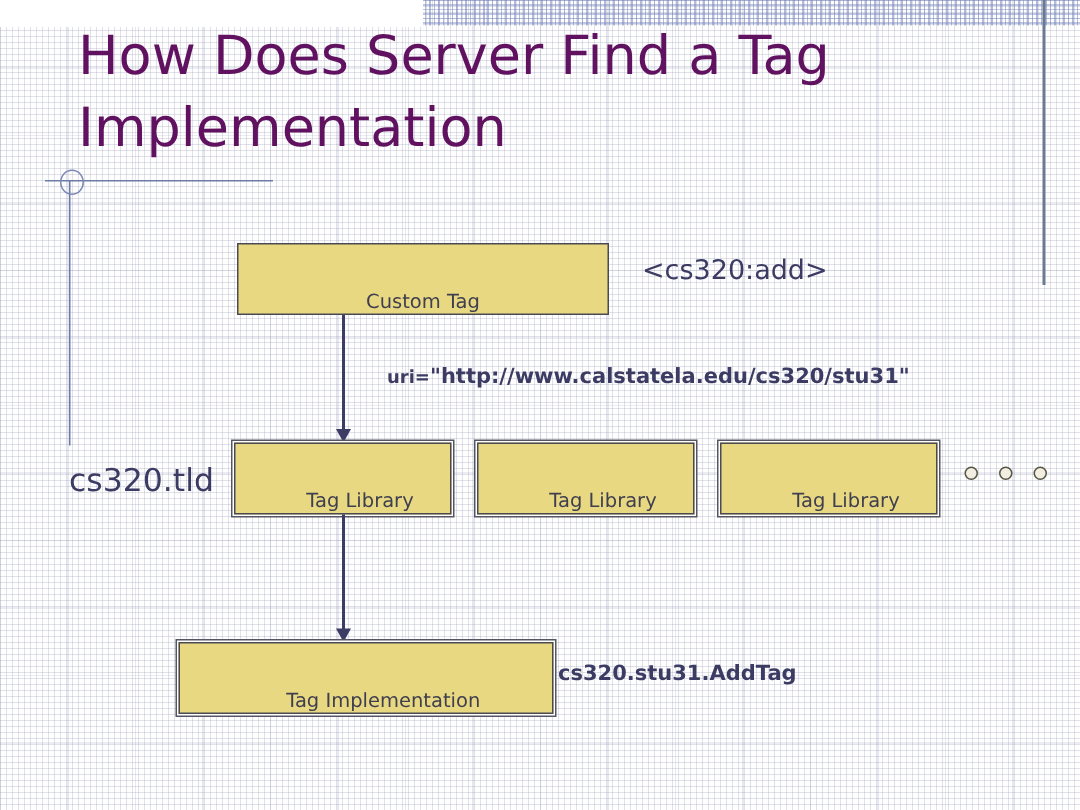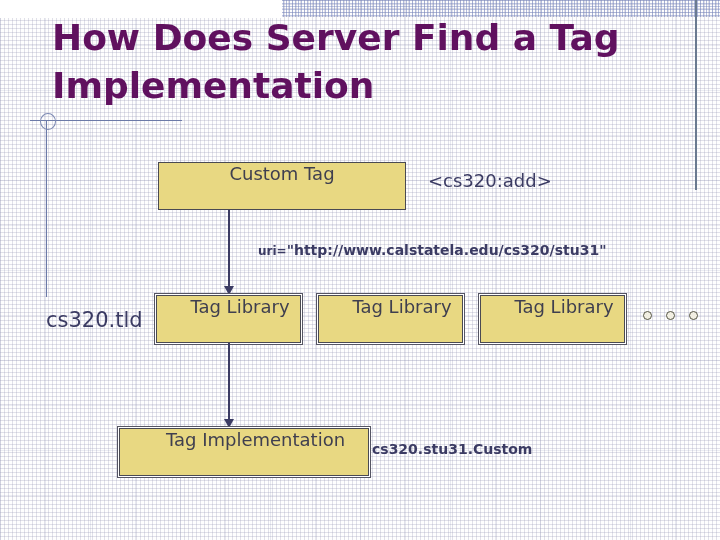--- a/index.html
+++ b/index.html
@@ -94,36 +94,36 @@
   }
 
   
   .title {
     position: absolute;
     left: 52px; top: 14px;
     width: 610px;
     color: #60115f;
     font-size: 36px;
     line-height: 1.33;
-    font-weight: bold;
+    font-weight: normal;
     letter-spacing: 0px;
     white-space: pre-line;
   }
 
   
   .box {
     position: absolute;
     background: #e8d882;
     border: 1px solid #4a4a52;
     color: #3f3f4f;
     display: flex;
-    align-items: flex-start;
+    align-items: flex-end;
     justify-content: center;
     box-sizing: border-box;
-    font-size: 18px;
+    font-size: 13px;
   }
   .box.outlined {
     box-shadow: 0 0 0 1px #ffffff, 0 0 0 2px #555563;
     padding-left: 23px;
   }
   #box-custom-tag  { left: 158px; top: 162px; width: 248px; height: 48px; }
   #box-taglib-1    { left: 156px; top: 295px; width: 145px; height: 48px; }
   #box-taglib-2    { left: 318px; top: 295px; width: 145px; height: 48px; }
   #box-taglib-3    { left: 480px; top: 295px; width: 145px; height: 48px; }
   #box-tag-impl    { left: 108px; top: 428px; width: 250px; height: 48px; margin-left: 11px; }
@@ -228,15 +228,15 @@
     <span></span>
     <span></span>
   </div>
 
   <div class="arrow-line" id="arrow2-line"></div>
   <div class="arrow-head" id="arrow2-head"></div>
 
   <div class="box outlined" id="box-tag-impl">
     <span>Tag Implementation</span>
   </div>
-  <div class="label" id="label-addtag">cs320.stu31.Custom</div>
+  <div class="label" id="label-addtag">cs320.stu31.AddTag</div>
 
 </div>
 
 </body></html>

